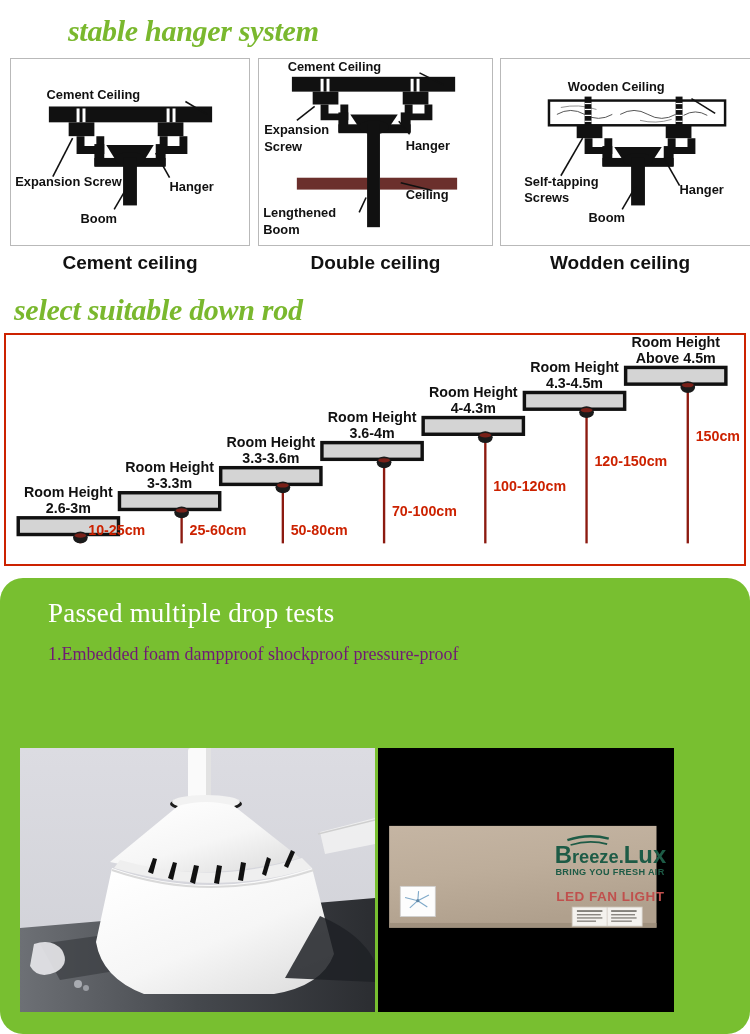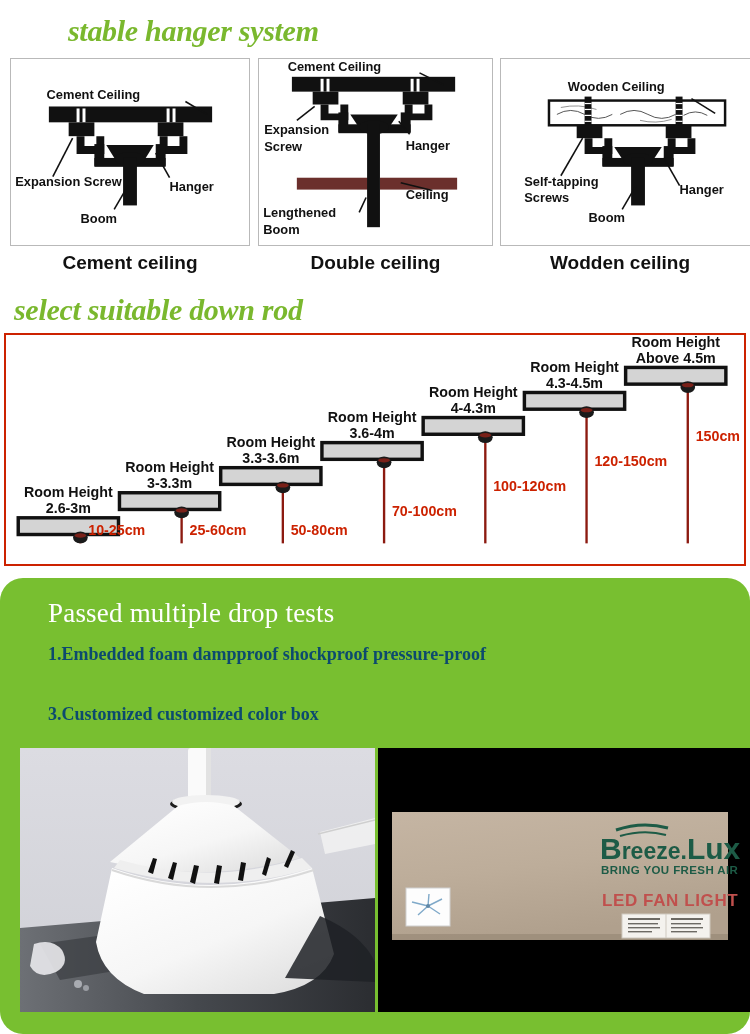--- a/index.html
+++ b/index.html
@@ -61,30 +61,30 @@
   }
   .green-h1 {
     position:absolute; left:48px; top:20px;
     font-family:"Liberation Serif", serif;
     font-size:27px; color:#ffffff; font-weight:normal;
     letter-spacing:0.2px;
   }
   .green-line {
     position:absolute; left:48px;
     font-family:"Liberation Serif", serif;
-    font-size:18px; color:#0c4a6e; font-weight:bold;
+    font-size:18px; color:#701a75; font-weight:normal;
     white-space:nowrap;
   }
   .gl-0 { top:66px; }
   .gl-1 { top:96px; }
   .gl-2 { top:126px; }
 
   .photo { position:absolute; overflow:hidden; }
   .photo-left  { left:20px;  top:170px; width:355px; height:264px; }
-  .photo-right { left:378px; top:170px; width:372px; height:264px; background:#000; }
+  .photo-right { left:378px; top:170px; width:296px; height:264px; background:#000; }
   .photo svg { display:block; width:100%; height:100%; }
 </style>
 </head>
 <body>
 
 <div class="sec-hanger">
 
   <div class="green-head" id="hanger-title">stable hanger system</div>
 
   <div class="diagram-row">
@@ -270,21 +270,20 @@
         <text x="697.24" y="108" font-family="Liberation Sans, sans-serif" font-size="14.5" font-weight="bold" fill="#cc2200">150cm</text>
       </svg>
   </div>
 </div>
 
 <div class="sec-green">
 
   <div class="green-h1">Passed multiple drop tests</div>
 
   <div class="green-line gl-0">1.Embedded foam dampproof shockproof pressure-proof</div>
-  <div class="green-line gl-2">3.Customized customized color box</div>
 
   <div class="photo photo-left">
     <svg viewBox="0 0 355 264">
       <defs>
         <linearGradient id="wallg" x1="0" y1="0" x2="0" y2="1">
           <stop offset="0" stop-color="#dcdce2"></stop>
           <stop offset="1" stop-color="#cfd0d6"></stop>
         </linearGradient>
         <linearGradient id="bodyg" x1="0.1" y1="0" x2="0.9" y2="1">
           <stop offset="0" stop-color="#ffffff"></stop>

